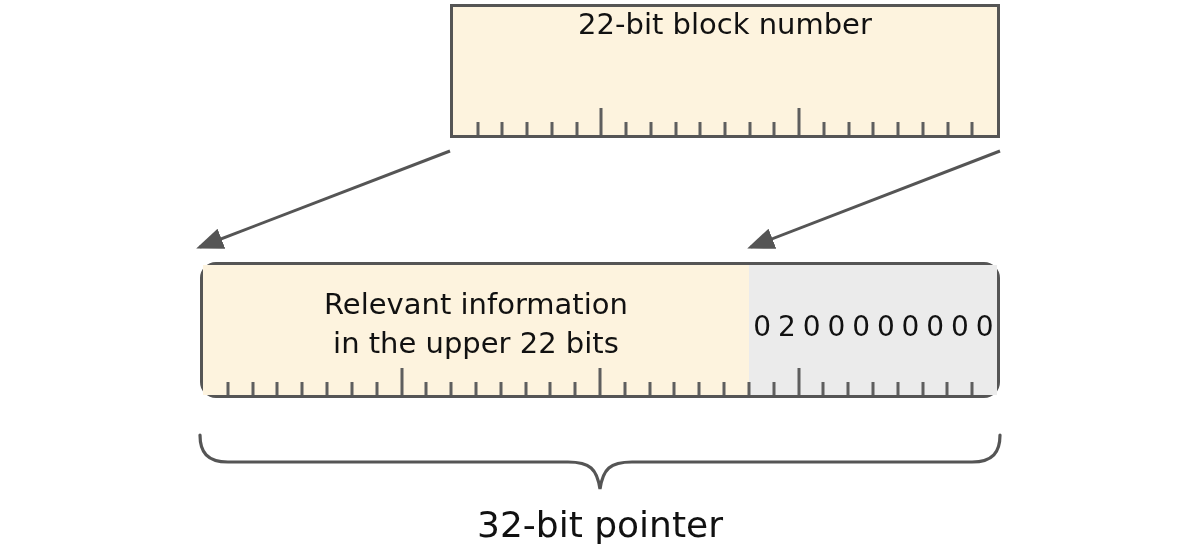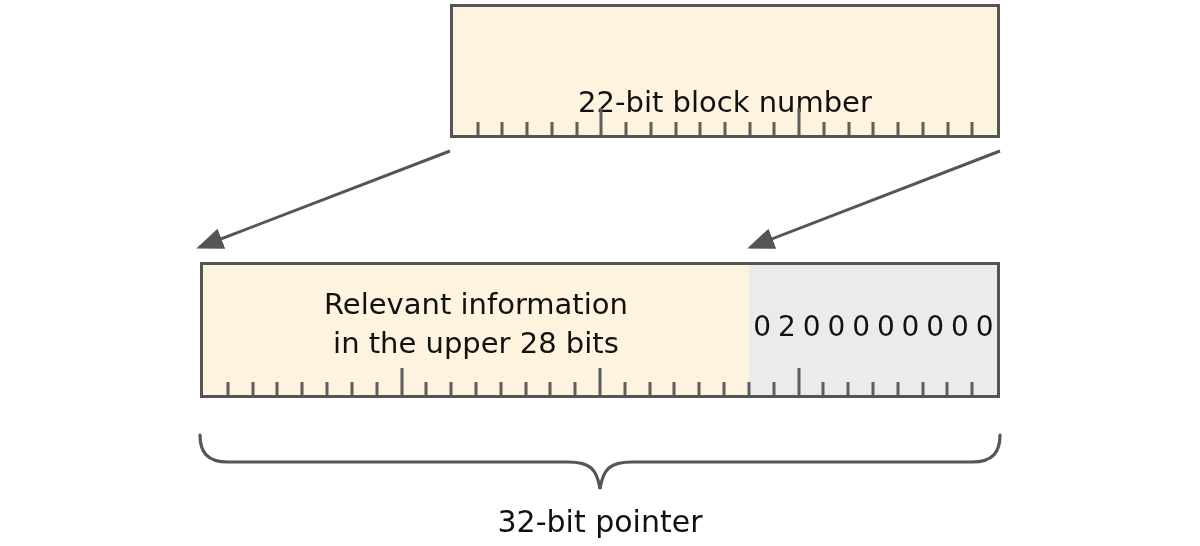--- a/index.html
+++ b/index.html
@@ -23,32 +23,33 @@
 
   .box {
     position: absolute;
     box-sizing: border-box;
     border: 3px solid var(--border, #555);
   }
   .top-box {
     left: 450px; top: 4px;
     width: 550px; height: 134px;
     background: var(--cream, #FDF3DE);
-    display: flex; align-items: flex-end; justify-content: center;
+    display: flex; align-items: flex-start; justify-content: center;
   }
   .top-box .box-label {
     font-size: 29px;
     padding-bottom: 16px;
     white-space: nowrap;
   }
   .bottom-box {
     left: 200px; top: 262px;
     width: 800px; height: 136px;
     display: flex;
     background: var(--cream, #FDF3DE);
+    border-radius: 16px;
   }
   .section { height: 100%; display: flex; align-items: center; justify-content: center; }
   .section.upper  { width: 68.75%; background: var(--cream, #FDF3DE); }
   .section.zeroes { width: 31.25%; background: var(--gray, #EBEBEB); }
   .two-line {
     text-align: center;
     font-size: 29px;
     line-height: 1.34;
     padding-bottom: 12px;
     white-space: nowrap;
@@ -71,21 +72,21 @@
     height: 13px;
     background: var(--tick, #5E5E5E);
     transform: translateX(-50%);
   }
   .tick.tall { height: 27px; }
   .pointer-label {
     position: absolute;
     left: 600px;
     top: 504px;
     transform: translateX(-50%);
-    font-size: 30px;
+    font-size: 36px;
     white-space: nowrap;
   }
 </style>
 </head>
 <body>
 
 <div class="canvas" style="--cream: #FDF3DE; --gray: #EBEBEB; --border: #555555; --tick: #5E5E5E; --arrow: #555555; --text: #111111;">
 
   <svg class="overlay" width="1200" height="546" viewBox="0 0 1200 546">
     <defs>
@@ -123,21 +124,21 @@
         <div class="tick" style="left: 86.3636%;"></div>
         <div class="tick" style="left: 90.9091%;"></div>
         <div class="tick" style="left: 95.4545%;"></div>
       </div>
   </div>
 
   <div class="box bottom-box">
     <div class="section upper">
       <div class="two-line">
         <div>Relevant information</div>
-        <div>in the upper 28 bits</div>
+        <div>in the upper 22 bits</div>
       </div>
     </div>
     <div class="section zeroes">
       <div class="zeros-label">0 2 0 0 0 0 0 0 0 0</div>
     </div>
     <div class="ticks" id="bottom-ticks">
         <div class="tick" style="left: 3.125%;"></div>
         <div class="tick" style="left: 6.25%;"></div>
         <div class="tick" style="left: 9.375%;"></div>
         <div class="tick" style="left: 12.5%;"></div>

